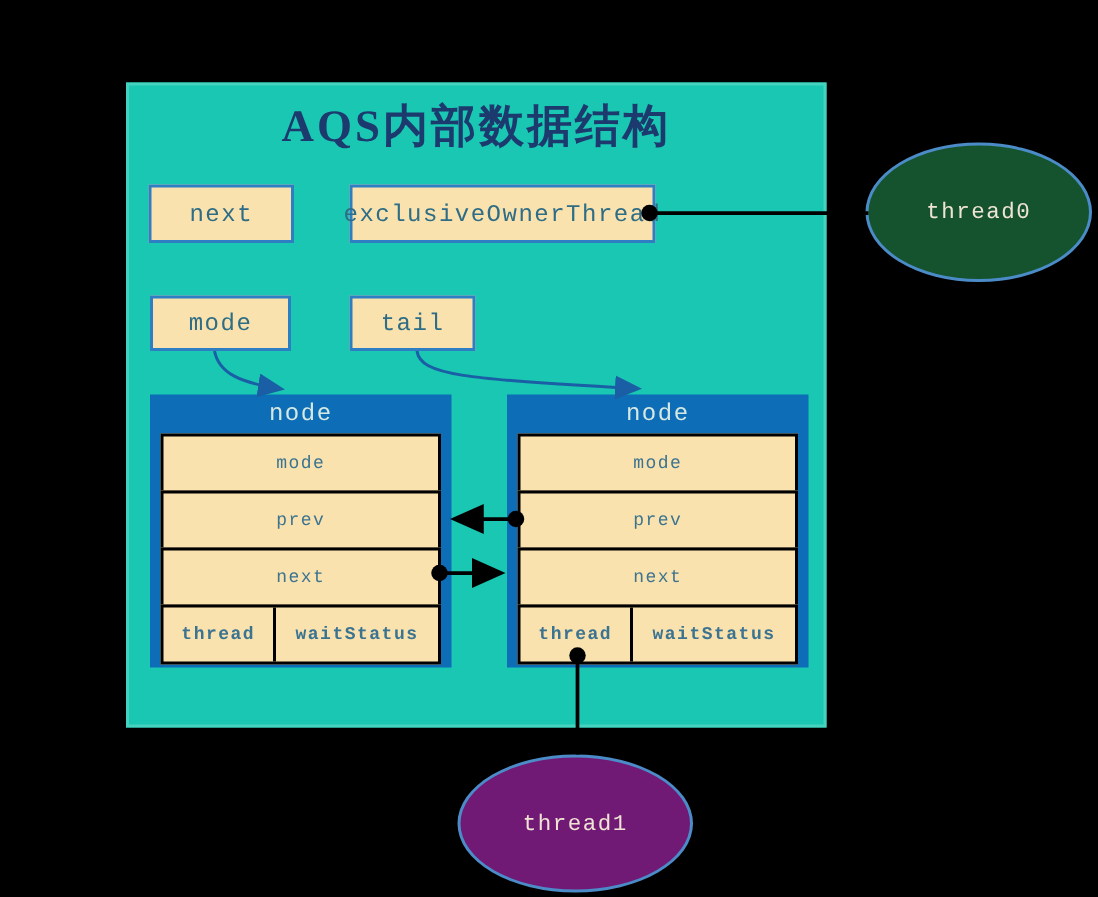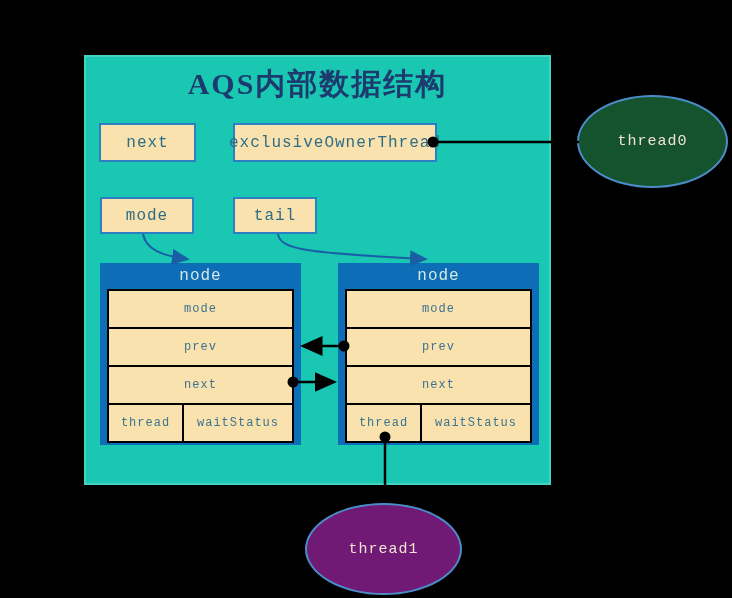--- a/index.html
+++ b/index.html
@@ -49,21 +49,21 @@
     color:#d6e8e3;font-size:16px;letter-spacing:1px;
   }
   .node-rows{margin:0 7px;}
   .nrow{
     height:36px;margin-top:-2px;
     background:#f9e2ae;border:2px solid #000;
     display:flex;align-items:center;justify-content:center;
     color:#3b7391;font-size:12px;letter-spacing:1px;text-align:center;
   }
   .nrow:first-child{margin-top:0;}
-  .nrow-split{padding:0;justify-content:stretch;}
+  .nrow-split{padding:0;justify-content:stretch;font-weight:bold;}
   .ncell{
     flex:0 0 41%;height:100%;
     display:flex;align-items:center;justify-content:center;
     border-right:2px solid #000;box-sizing:border-box;
   }
   .ncell:last-child{flex:1 1 auto;border-right:none;}
 
   
   .ellipse{
     border-radius:50%;

